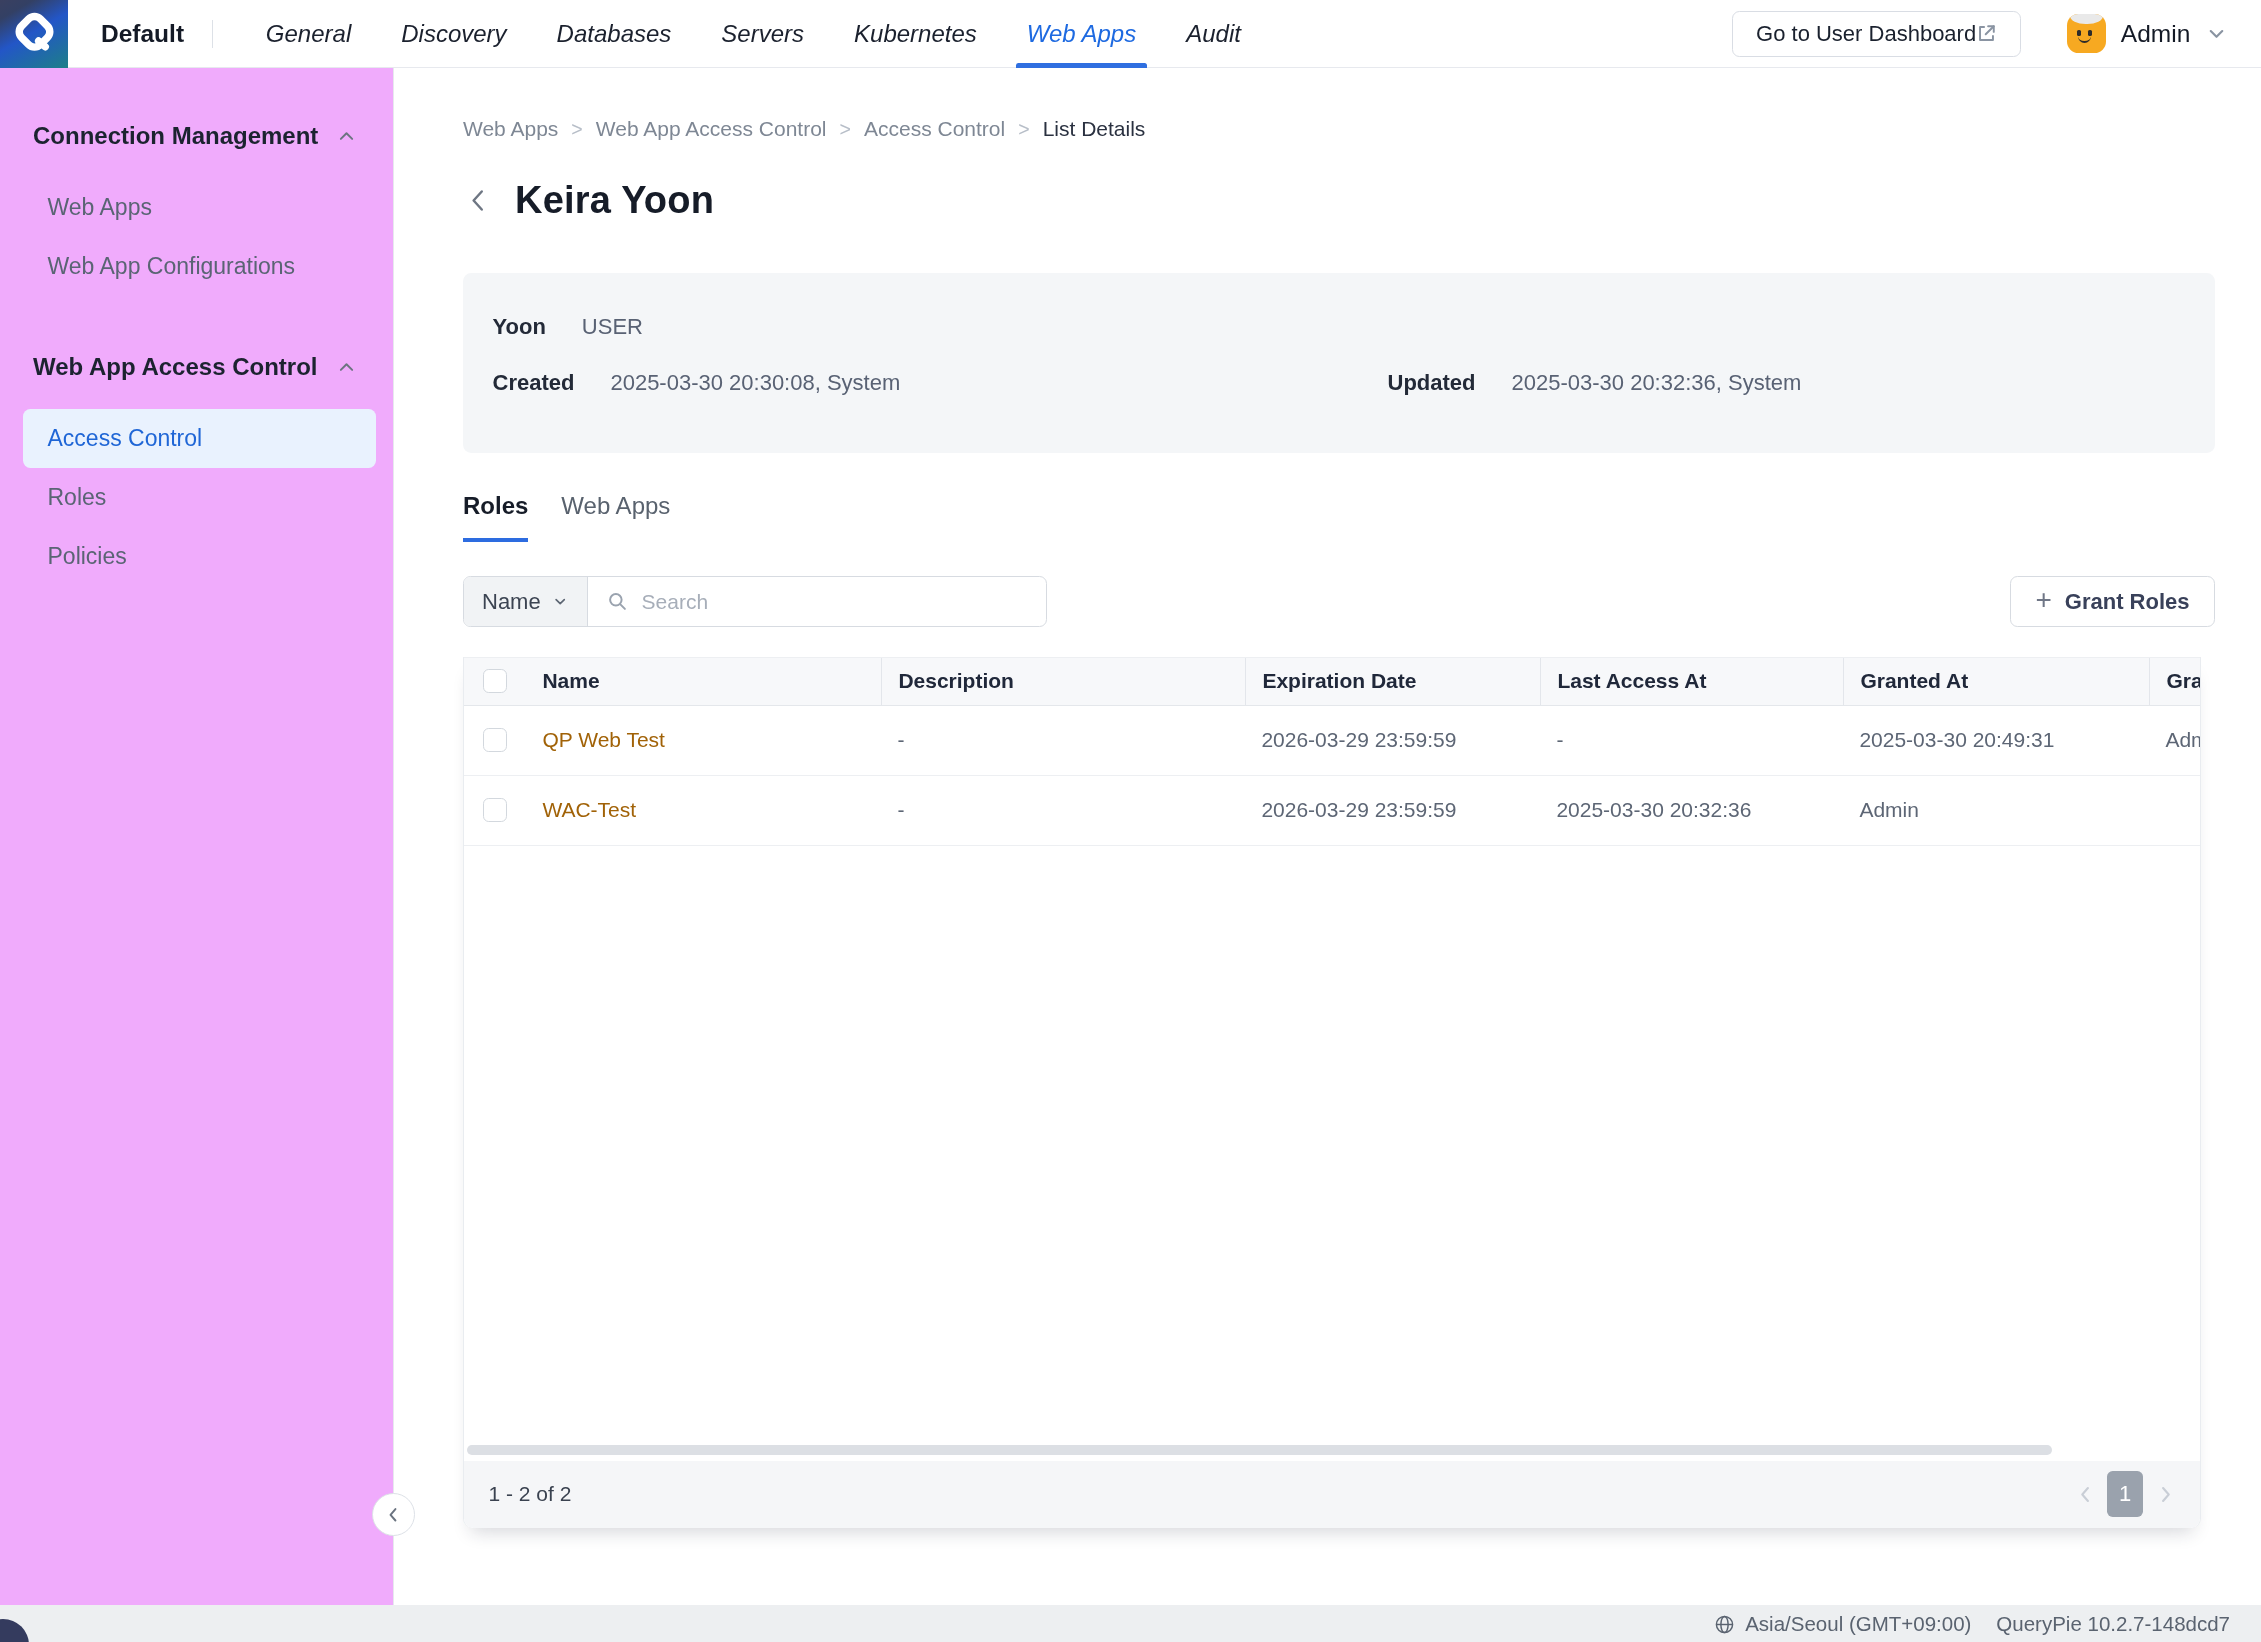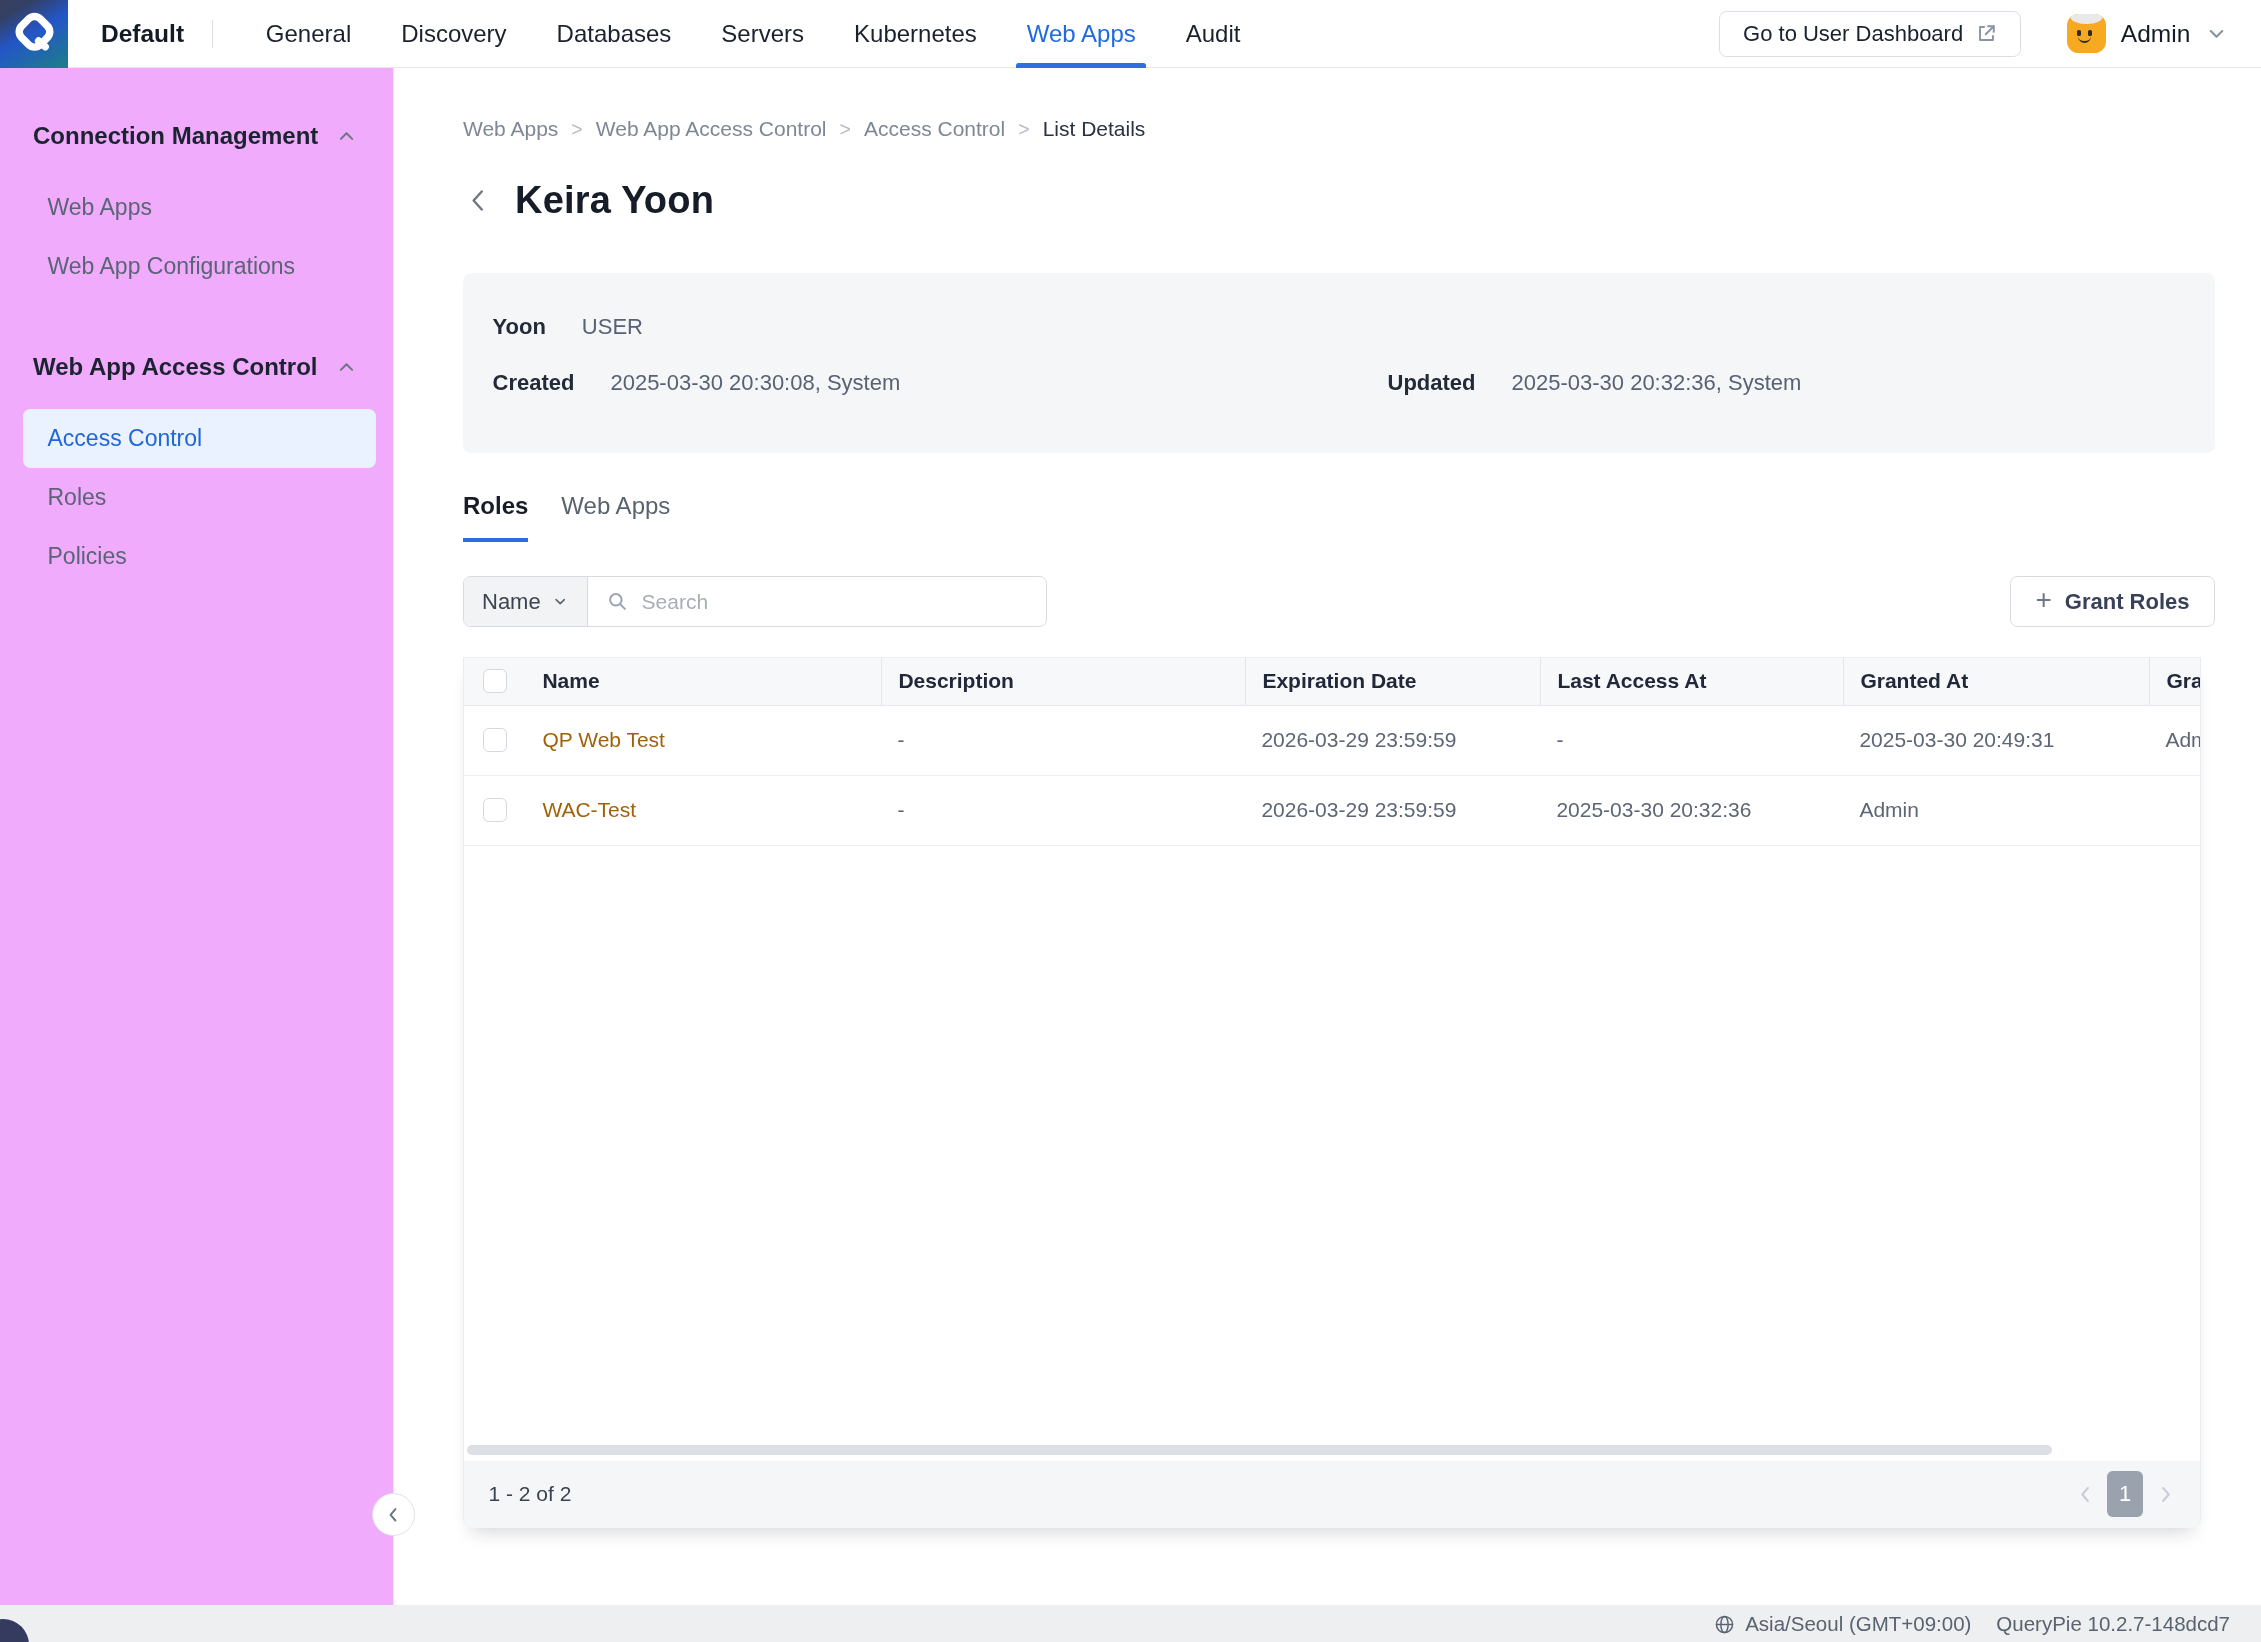--- a/index.html
+++ b/index.html
@@ -15,33 +15,33 @@
     border-bottom:0.8px solid #e7e9ee; background:#fff;
     padding-right:33px; position:relative; z-index:20;
   }
   .logo {
     width:68px; height:68px; flex:0 0 68px;
     background:linear-gradient(150deg,#3a4060 0%,#334064 18%,#2356c7 48%,#1d7f88 100%);
     display:flex; align-items:center; justify-content:center;
   }
   .workspace { font-size:24.5px; font-weight:700; margin-left:33px; color:#141a26; }
   .topdivider { width:0.8px; height:28px; background:#dde1e7; margin:0 28px; }
-  .nav { display:flex; align-items:center; height:68px; }
+  .nav { display:flex; align-items:center; height:68px;font-style:italic; }
   .nav-item {
     font-size:24px; color:#1b212e; padding:0 25px; height:68px;
     display:flex; align-items:center; position:relative; cursor:pointer; white-space:nowrap;
   }
   .nav-item.active { color:#1e6ae1; font-weight:500; }
   .nav-item.active::after {
     content:""; position:absolute; left:14.7px; right:14.7px; bottom:0;
     height:4.1px; background:#2f6fe0; border-radius:2.5px 2.5px 0 0;
   }
   .top-spacer { flex:1; }
   .dash-btn {
-    display:flex; align-items:center; gap:13px; height:46px; padding:0 23px;
+    display:flex; align-items:center; height:46px; padding:0 23px;
     border:0.8px solid #d9dde4; border-radius:7.4px; background:#fff;
     font-size:22px; color:#1a212e; cursor:pointer; white-space:nowrap;
   }
   .user-box { display:flex; align-items:center; gap:14.7px; margin-left:46px; }
   .avatar {
     width:39px; height:39px; border-radius:11.5px; background:#f7a921; position:relative; overflow:hidden;
   }
   .avatar::before { 
     content:""; position:absolute; top:-6.5px; left:3.3px; right:3.3px; height:16.4px;
     background:#e9e9e9; border-radius:50%;

